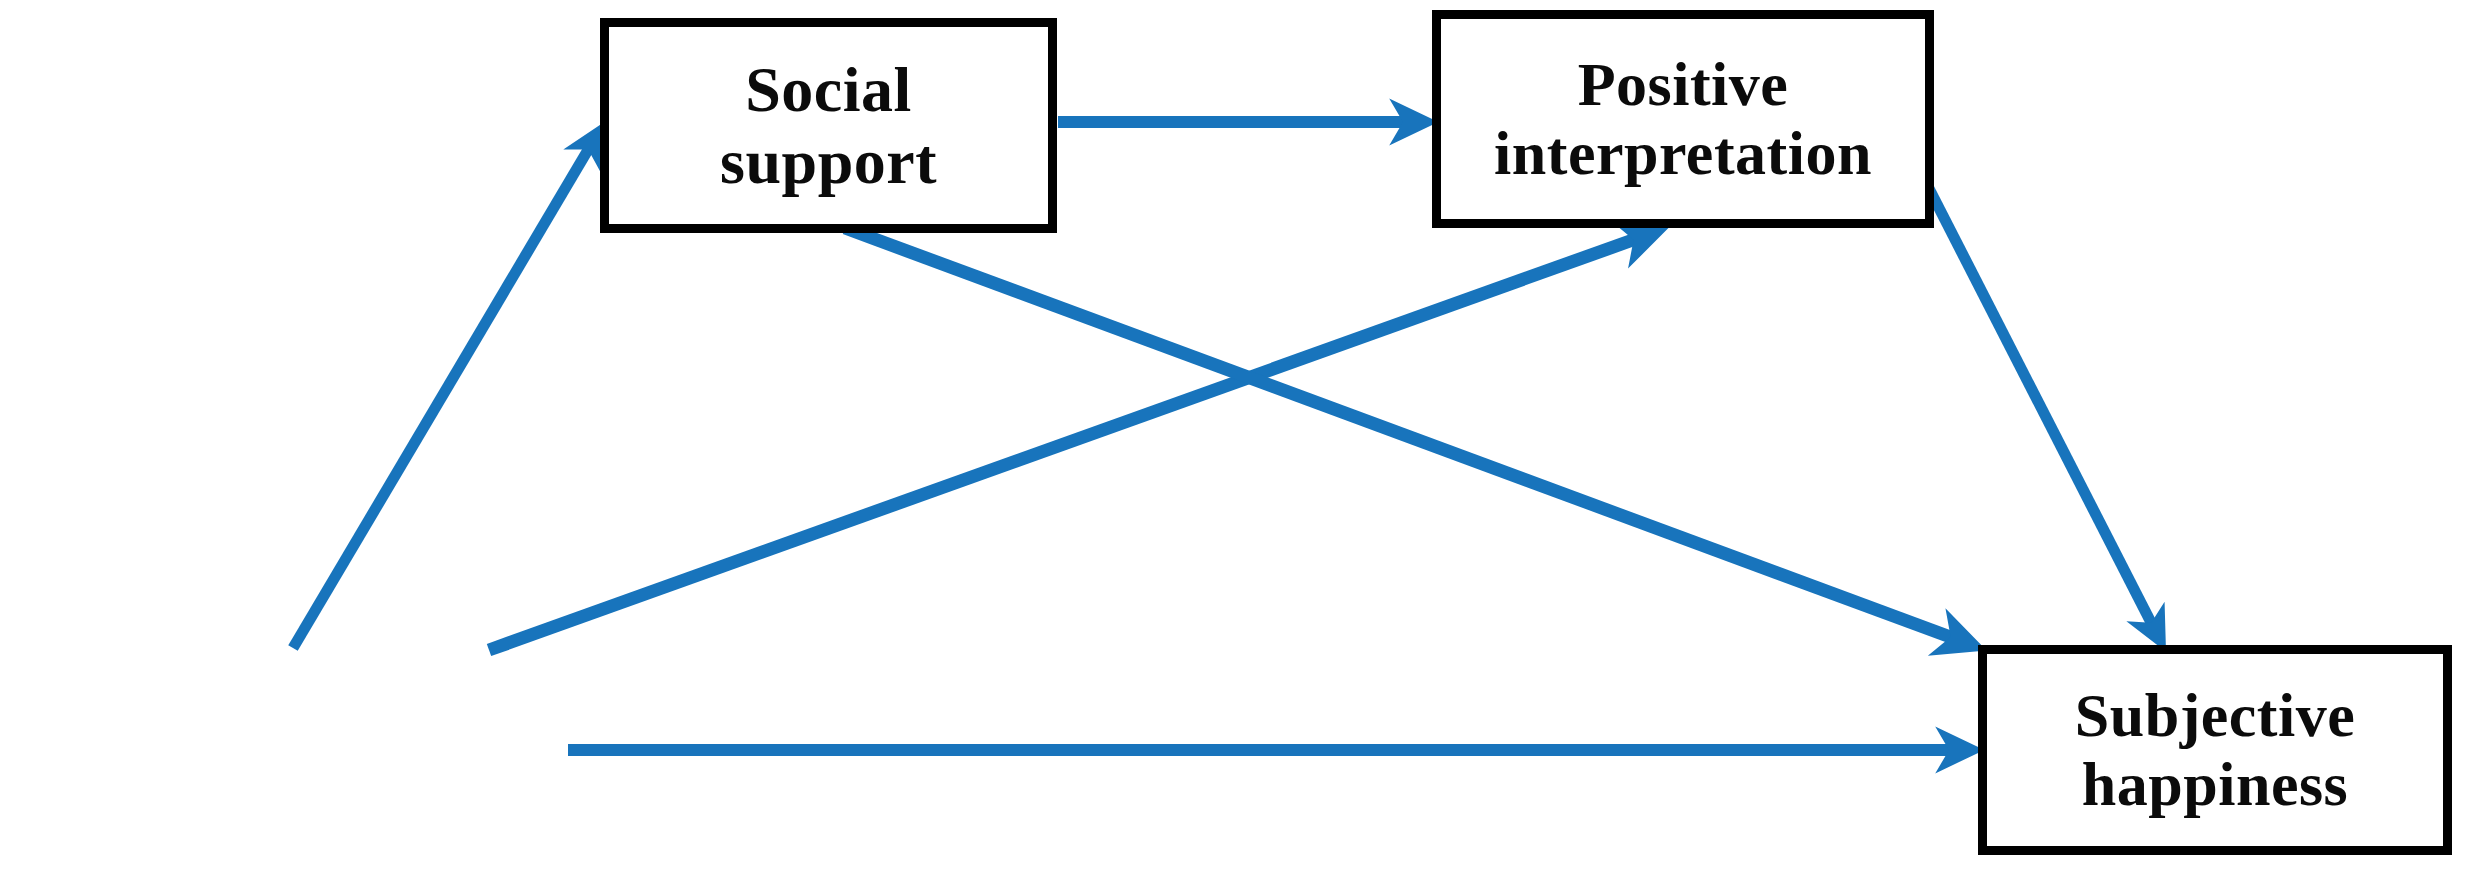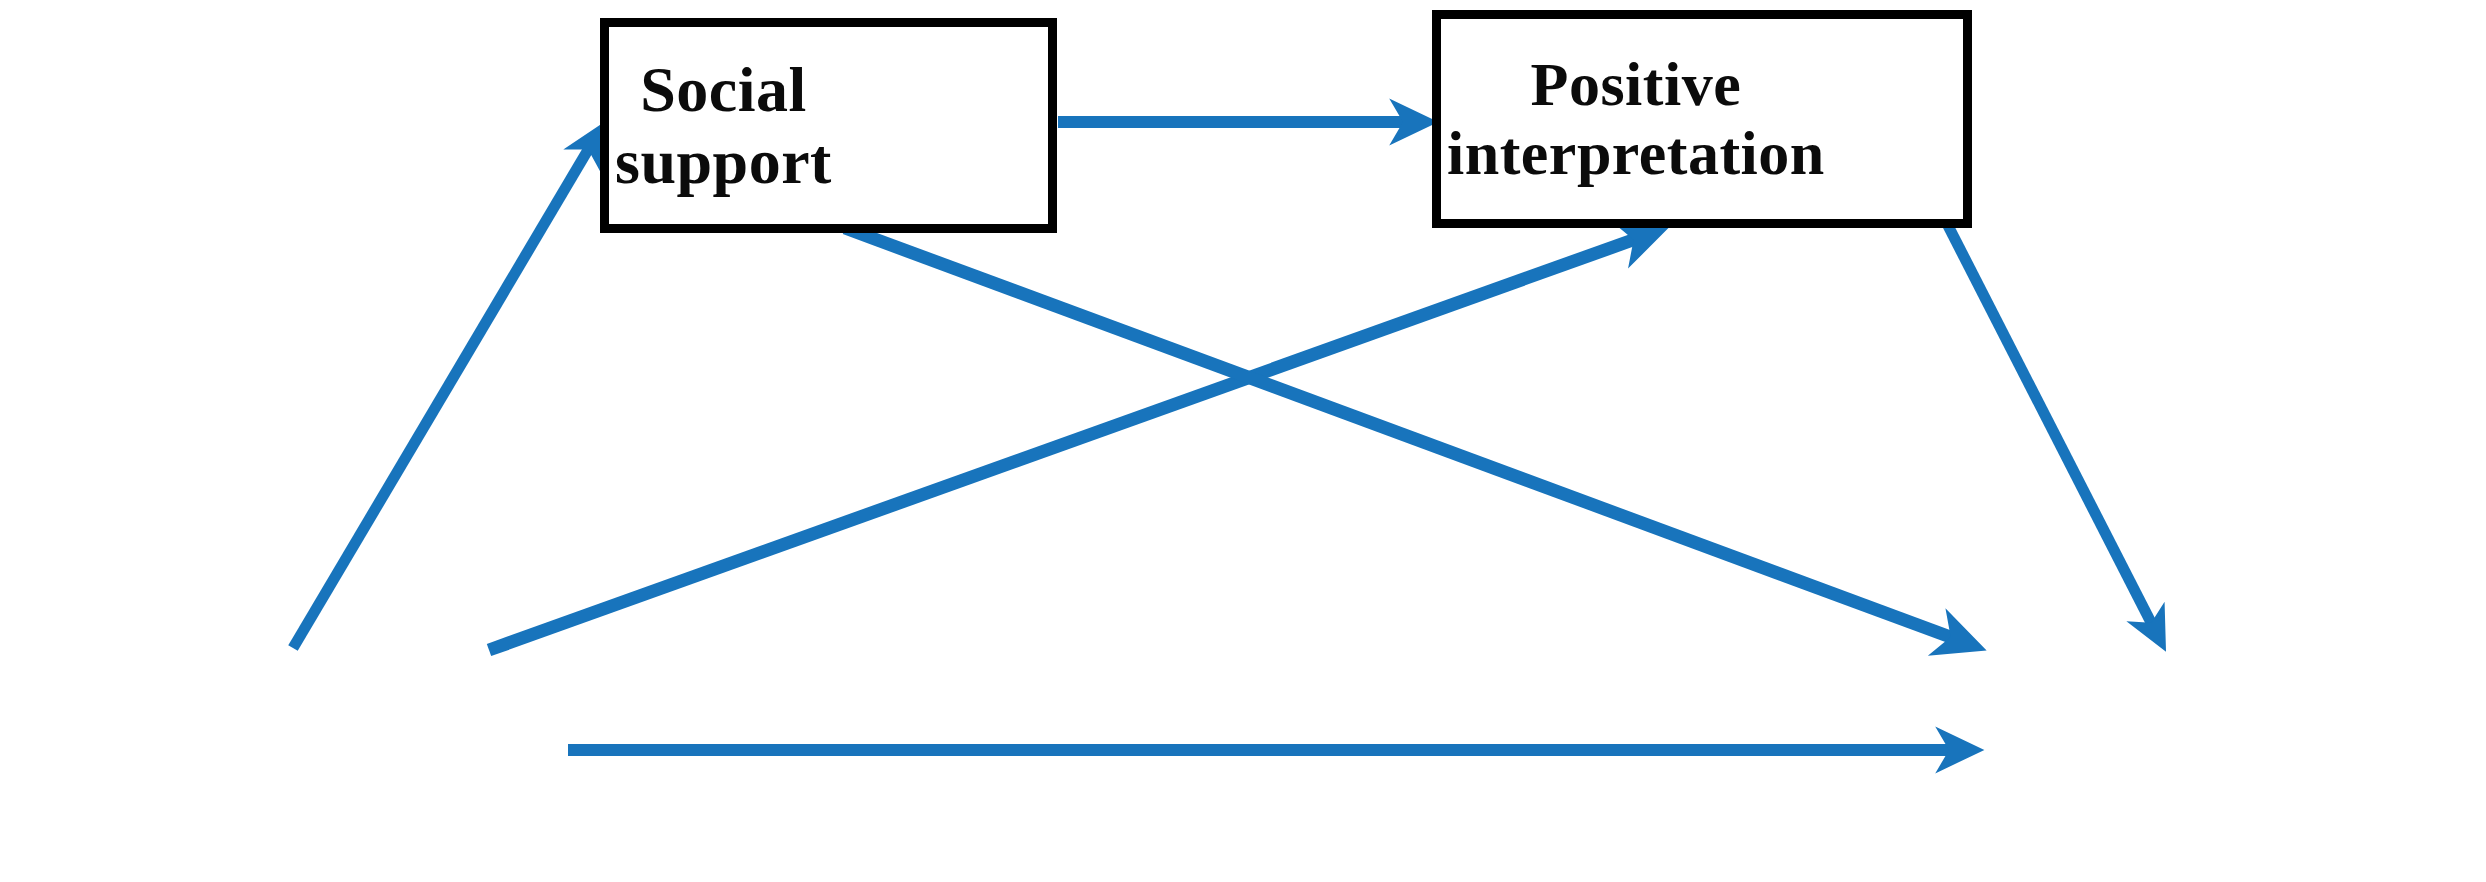--- a/index.html
+++ b/index.html
@@ -27,36 +27,36 @@
     z-index: 1;
   }
   .node-box {
     position: absolute;
     box-sizing: border-box;
     background: #ffffff;
     border: 9px solid #000000;
     z-index: 2;
     display: flex;
     align-items: center;
-    justify-content: flex-start;
+    justify-content: center;
     text-align: center;
   }
   .node-label {
     font-family: "Liberation Serif", "DejaVu Serif", serif;
     font-weight: bold;
     font-size: 64px;
     line-height: 1.12;
     color: #0b0b0b;
     letter-spacing: 0.5px;
     white-space: pre-line;
     padding: 0 6px;
   }
   
   #box-social-support      { left: 600px;  top: 18px;  width: 457px; height: 215px; }
-  #box-positive-interp     { left: 1432px; top: 10px;  width: 540px; height: 218px; }
+  #box-positive-interp     { left: 1432px; top: 10px;  width: 502px; height: 218px; }
   #box-grateful-disp       { left: 18px;   top: 642px; width: 548px; height: 211px; }
   #box-subjective-happy    { left: 1978px; top: 645px; width: 474px; height: 210px; }
 
   #box-positive-interp .node-label { font-size: 62px; }
   #box-subjective-happy .node-label { font-size: 62px; }
 </style>
 </head>
 <body>
 
 <div id="diagram-root">
@@ -85,14 +85,18 @@
     <span class="node-label">Social
 support</span>
   </div>
 
   <div class="node-box" id="box-positive-interp">
     <span class="node-label">Positive
 interpretation</span>
   </div>
 
 
+  <div class="node-box" id="box-subjective-happy">
+    <span class="node-label">Subjective
+happiness</span>
+  </div>
 
 </div>
 
 </body></html>

